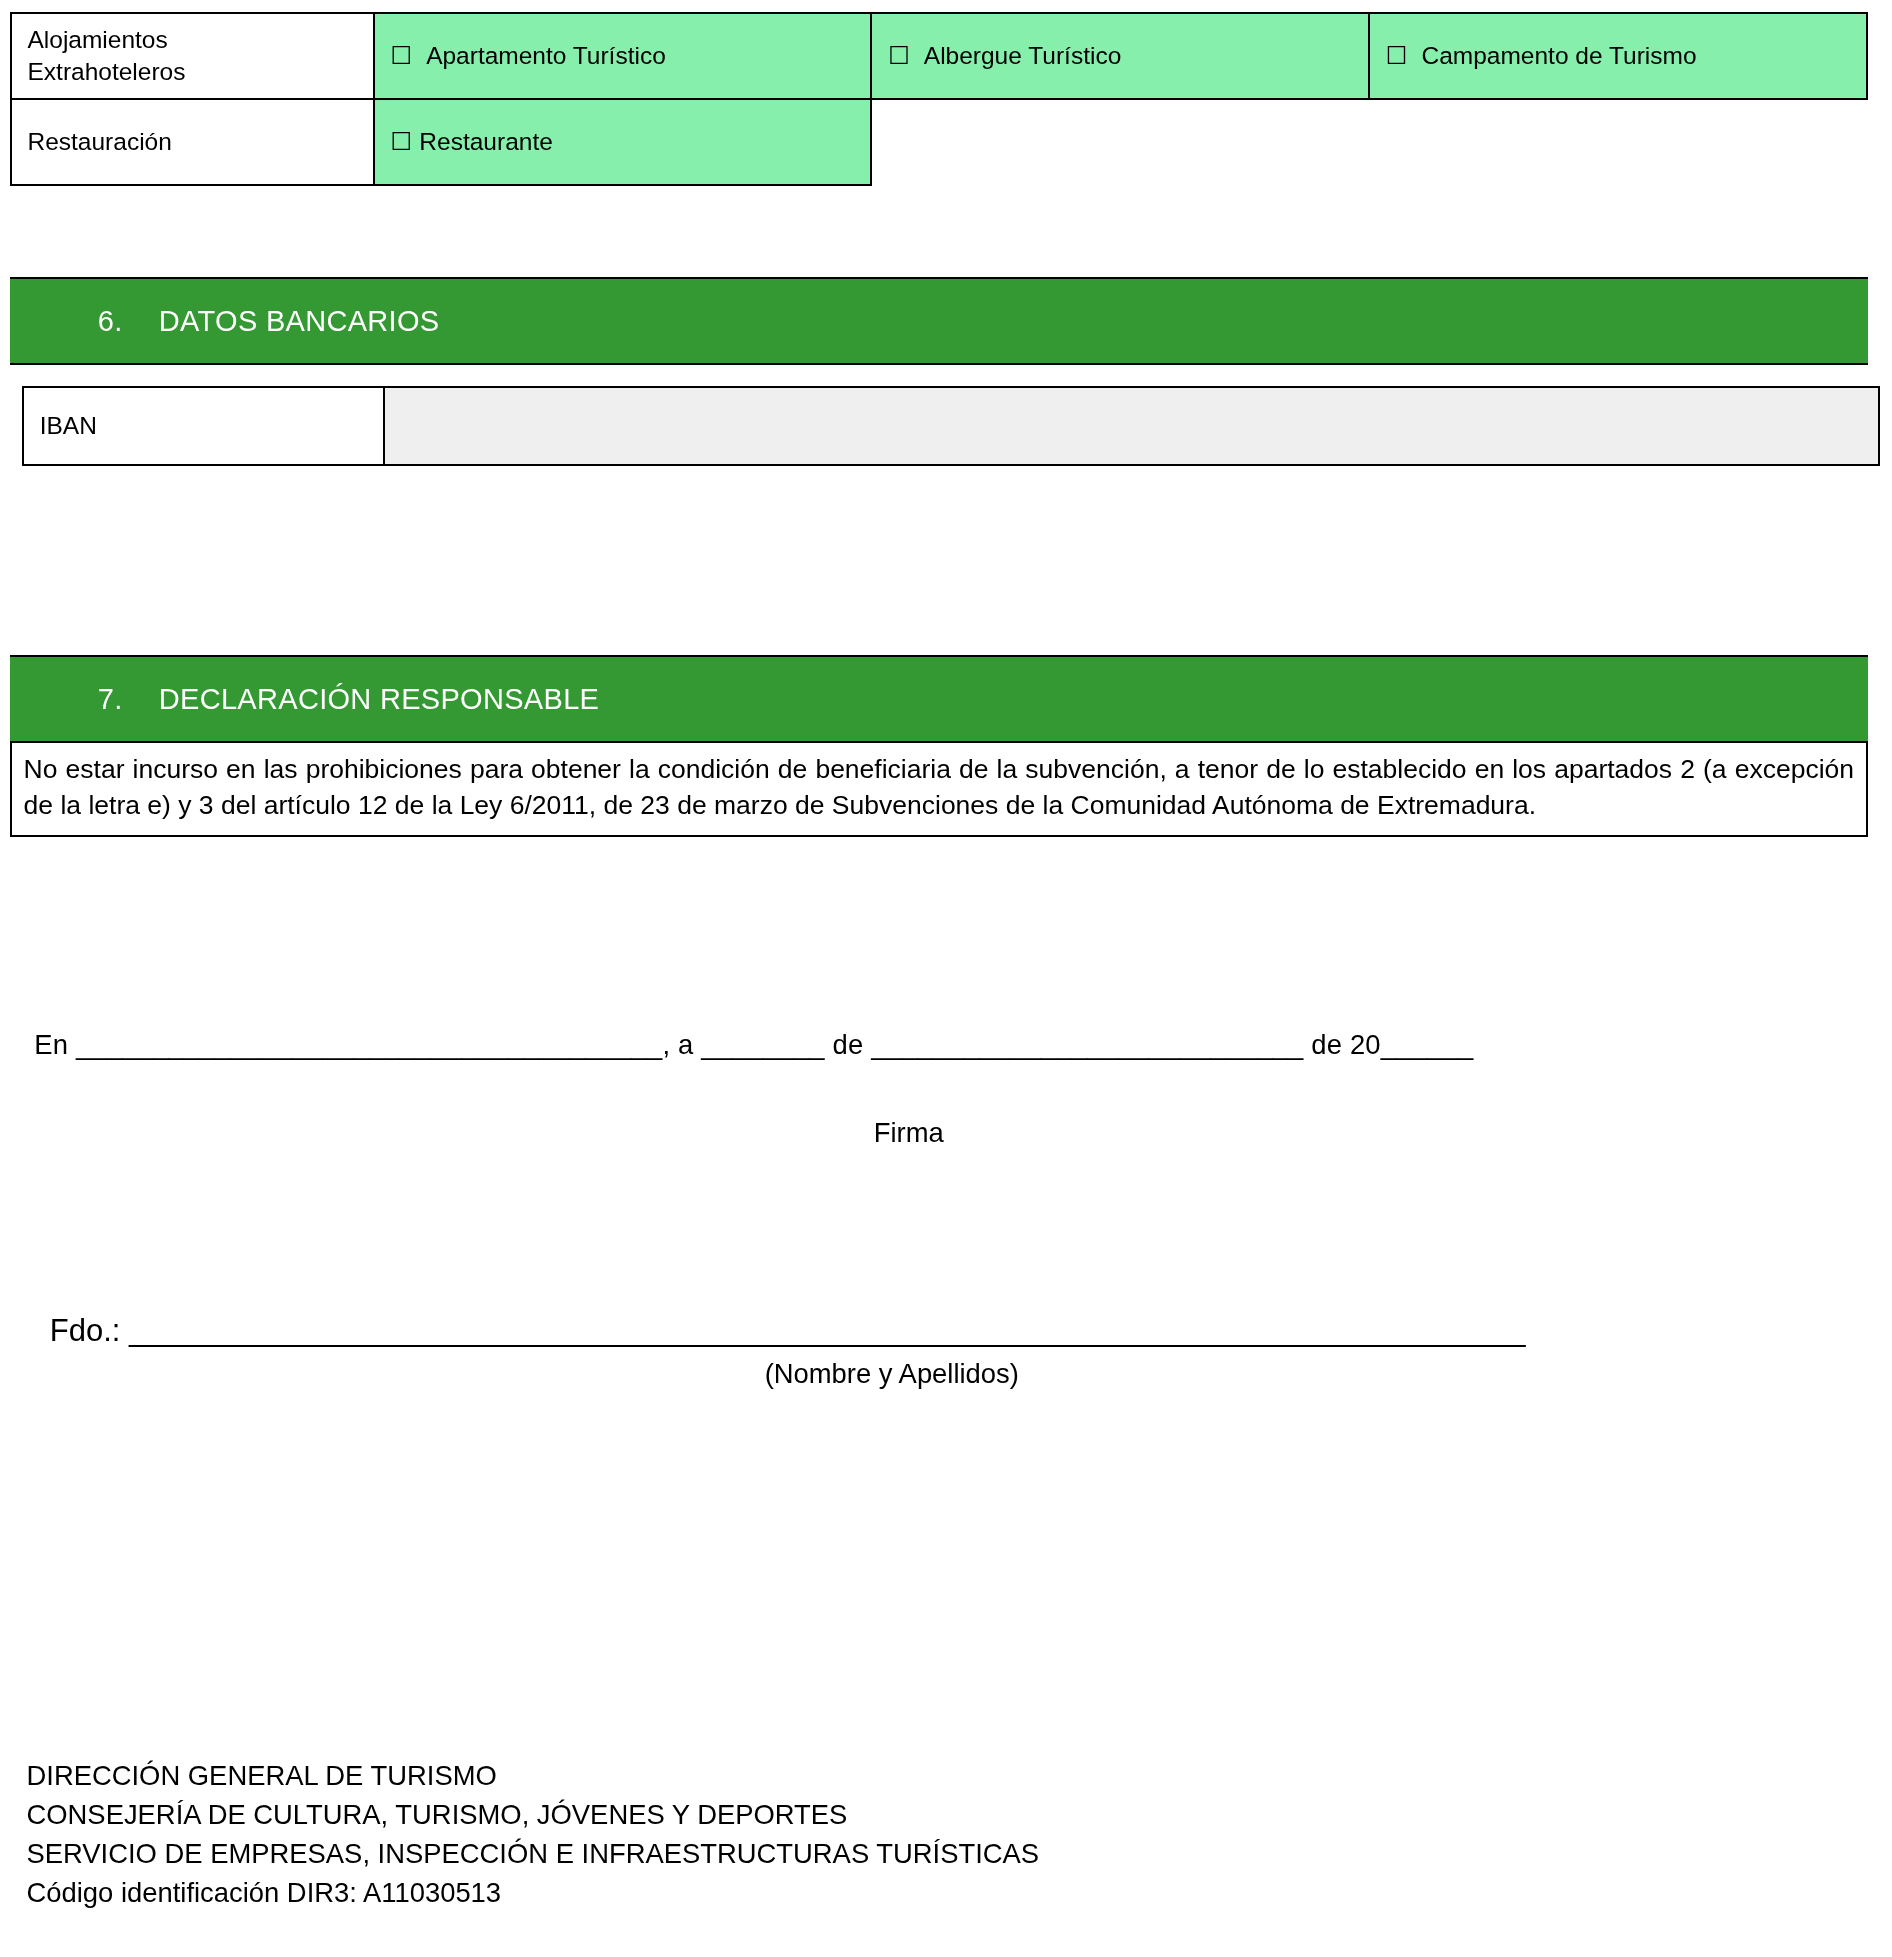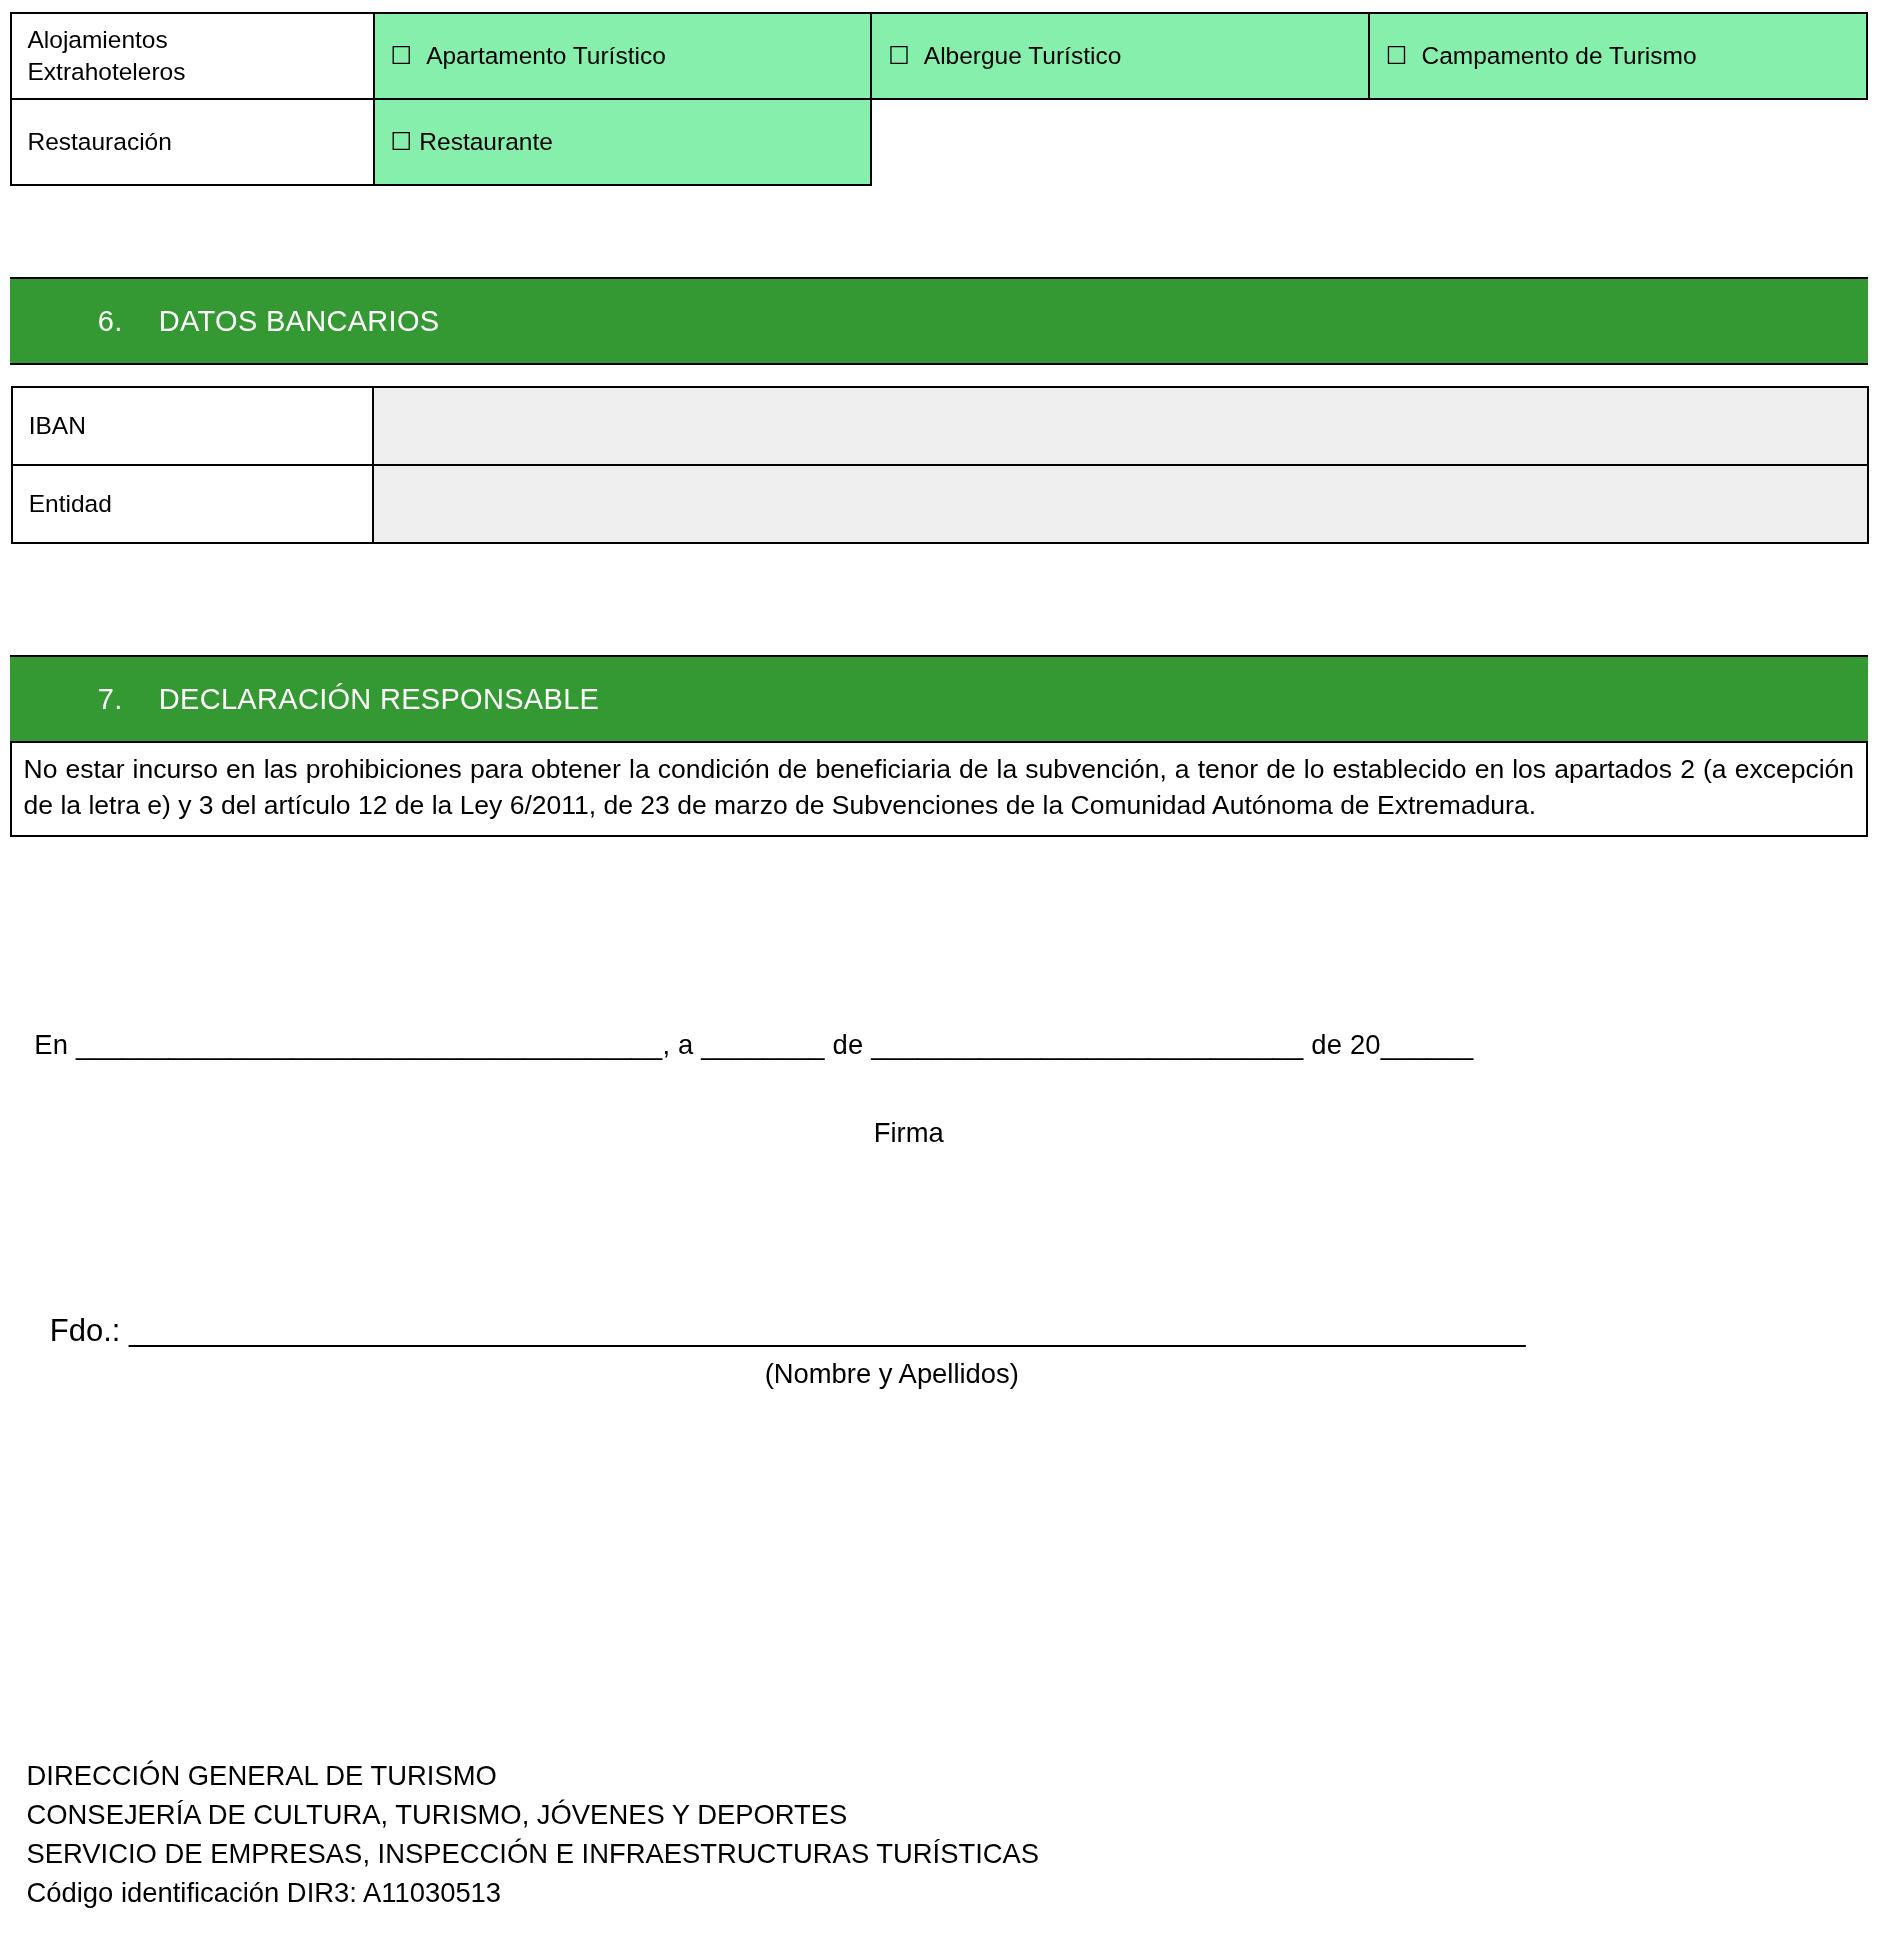--- a/index.html
+++ b/index.html
@@ -84,21 +84,21 @@
   .sec-num {
     width: 61px;
     margin-left: 88px;
     flex: none;
   }
   .sec-title { flex: 1; }
 
   
   .bank-table {
     position: absolute;
-    left: 11px;
+    left: 22px;
     width: 1858px;
     border-collapse: collapse;
     table-layout: fixed;
   }
   .bank-table td {
     border: 2px solid #000000;
     font-size: 24.5px;
     vertical-align: middle;
     padding: 9.8px 15.7px;
     height: 78px;
@@ -211,24 +211,20 @@
     <span class="sec-num">6.</span>
     <span class="sec-title">DATOS BANCARIOS</span>
   </div>
 
   <table class="bank-table" style="top:386px;">
     <tbody>
       <tr>
         <td class="bank-label">IBAN</td>
         <td class="bank-value"></td>
       </tr>
-      <tr>
-        <td class="bank-label">Entidad</td>
-        <td class="bank-value"></td>
-      </tr>
     </tbody>
   </table>
 
   <div class="sec-head" style="top:655px; height:88px;">
     <span class="sec-num">7.</span>
     <span class="sec-title">DECLARACIÓN RESPONSABLE</span>
   </div>
 
   <div class="decl-box" style="top:743px;">No estar incurso en las prohibiciones para obtener la condición de beneficiaria de la subvención, a tenor de lo establecido en los apartados 2 (a excepción de la letra e) y 3 del artículo 12 de la Ley 6/2011, de 23 de marzo de Subvenciones de la Comunidad Autónoma de Extremadura.</div>
 

